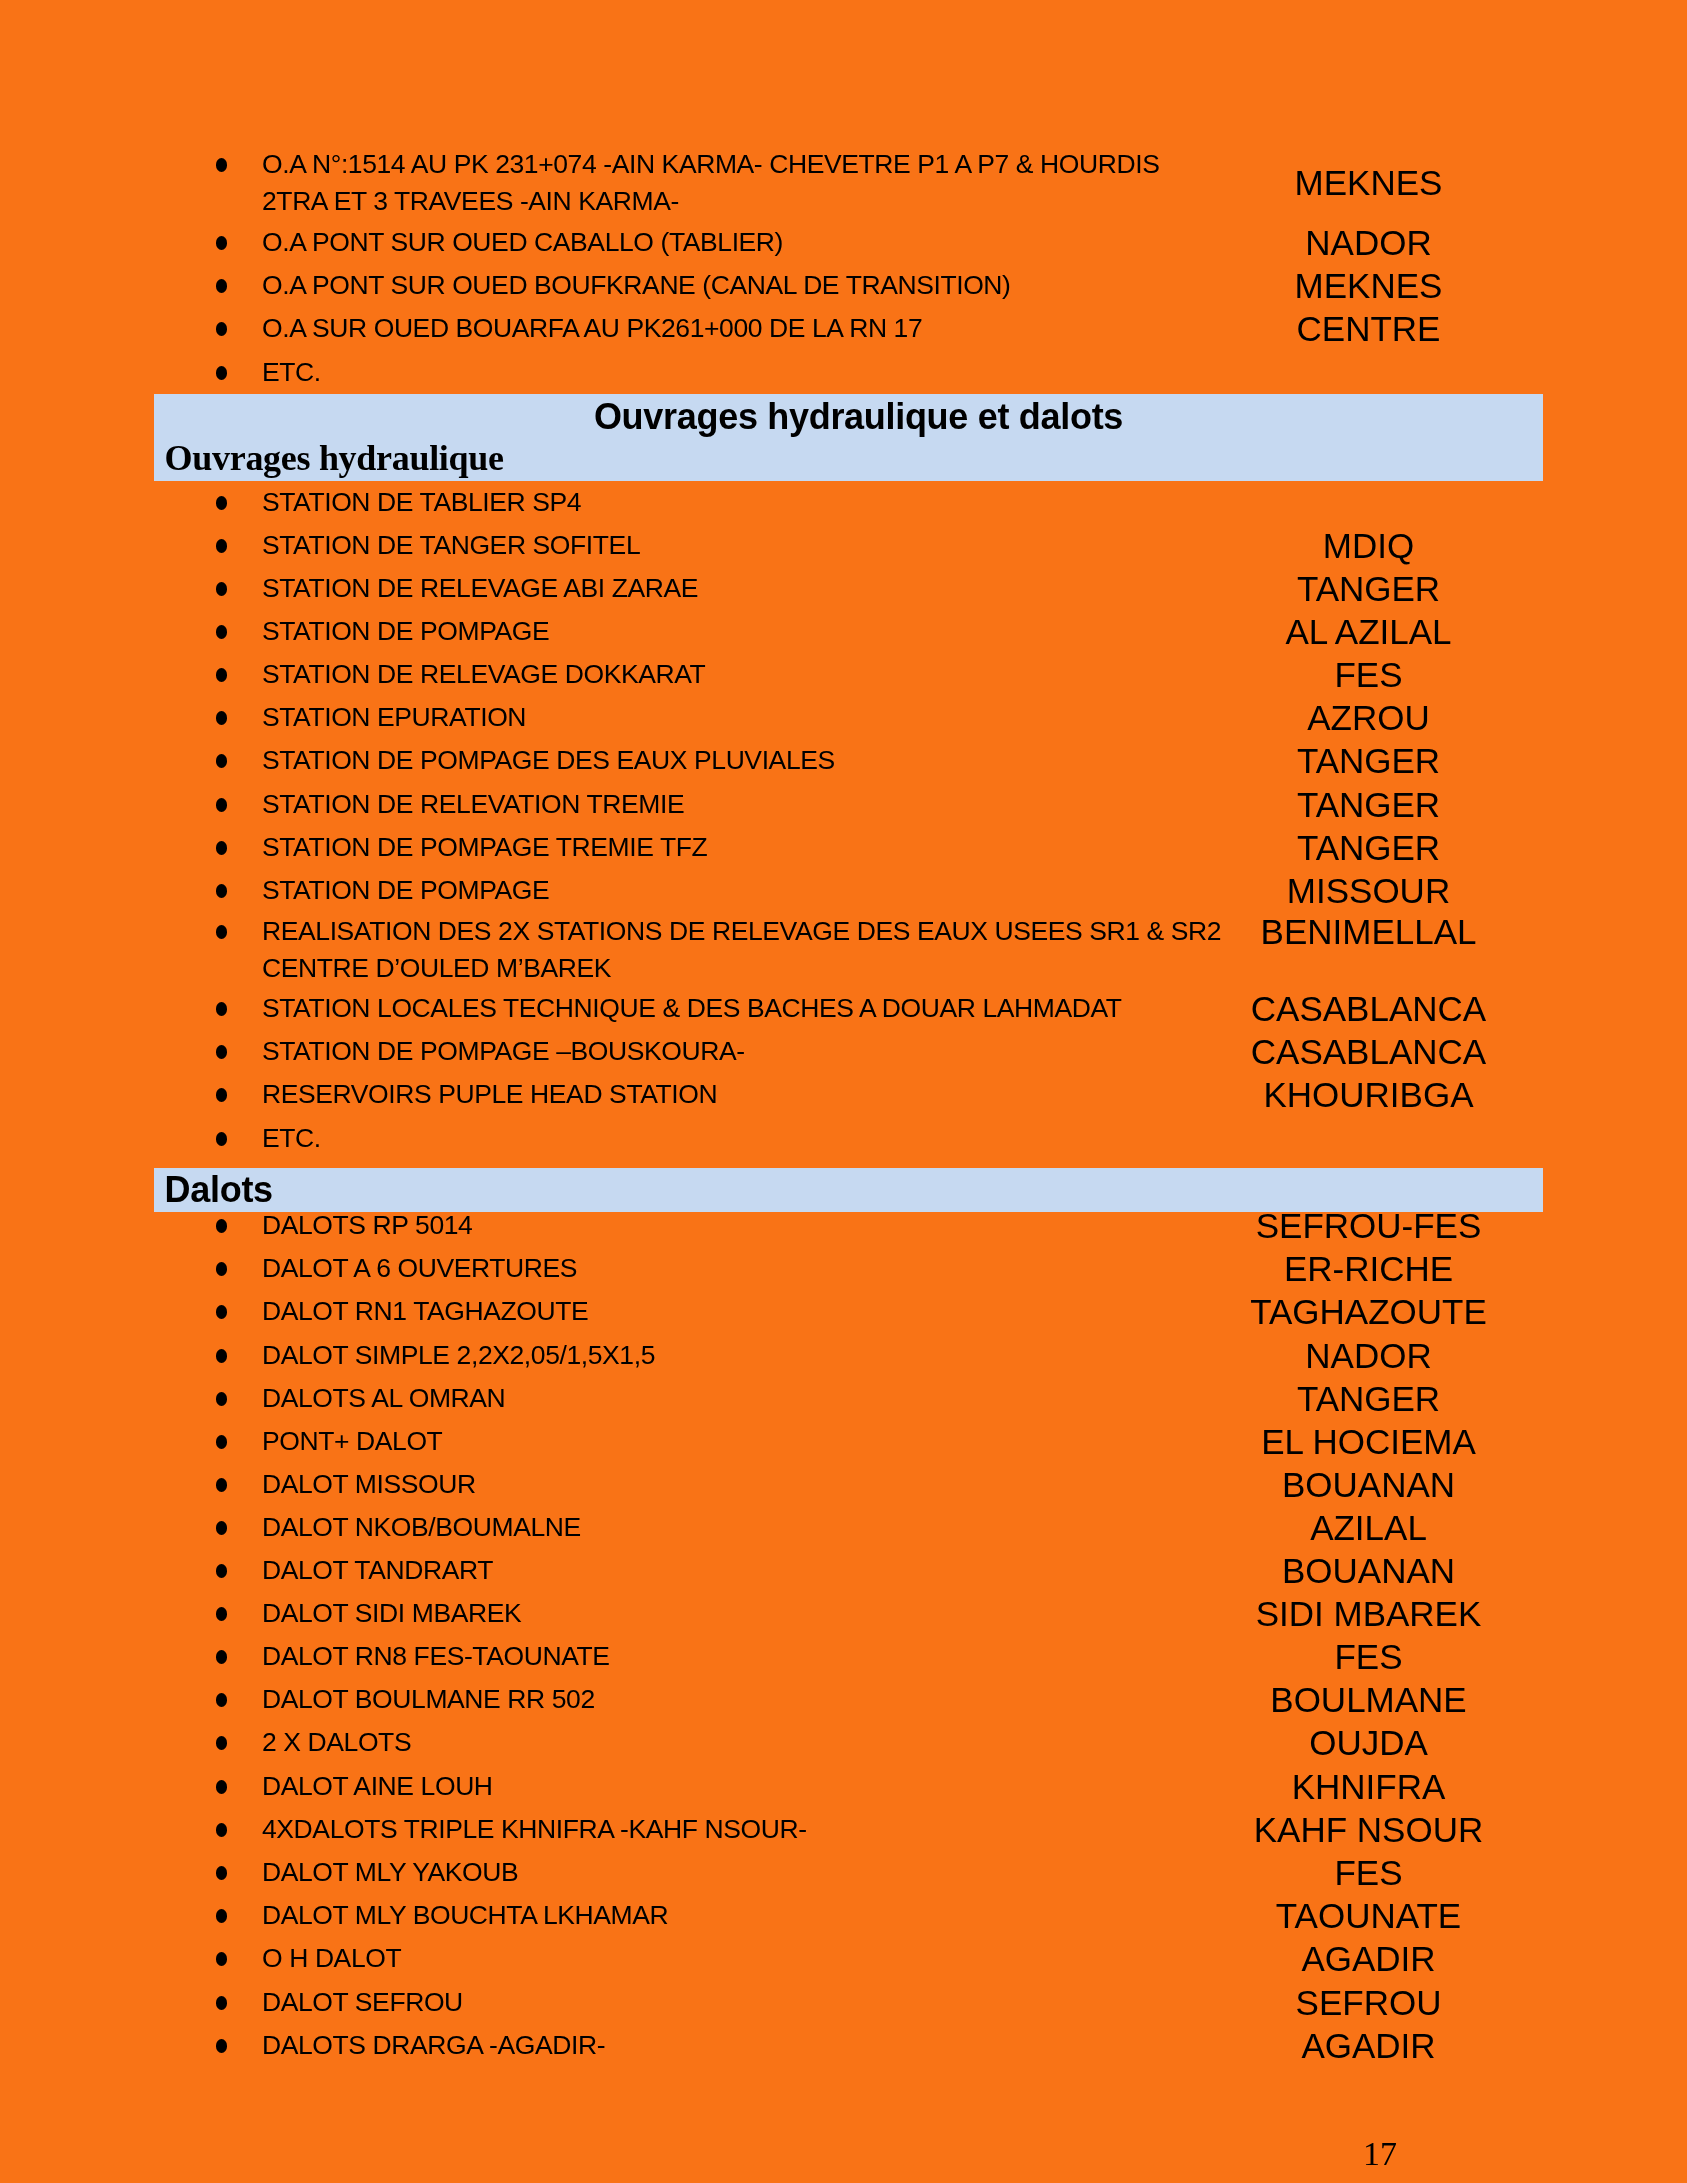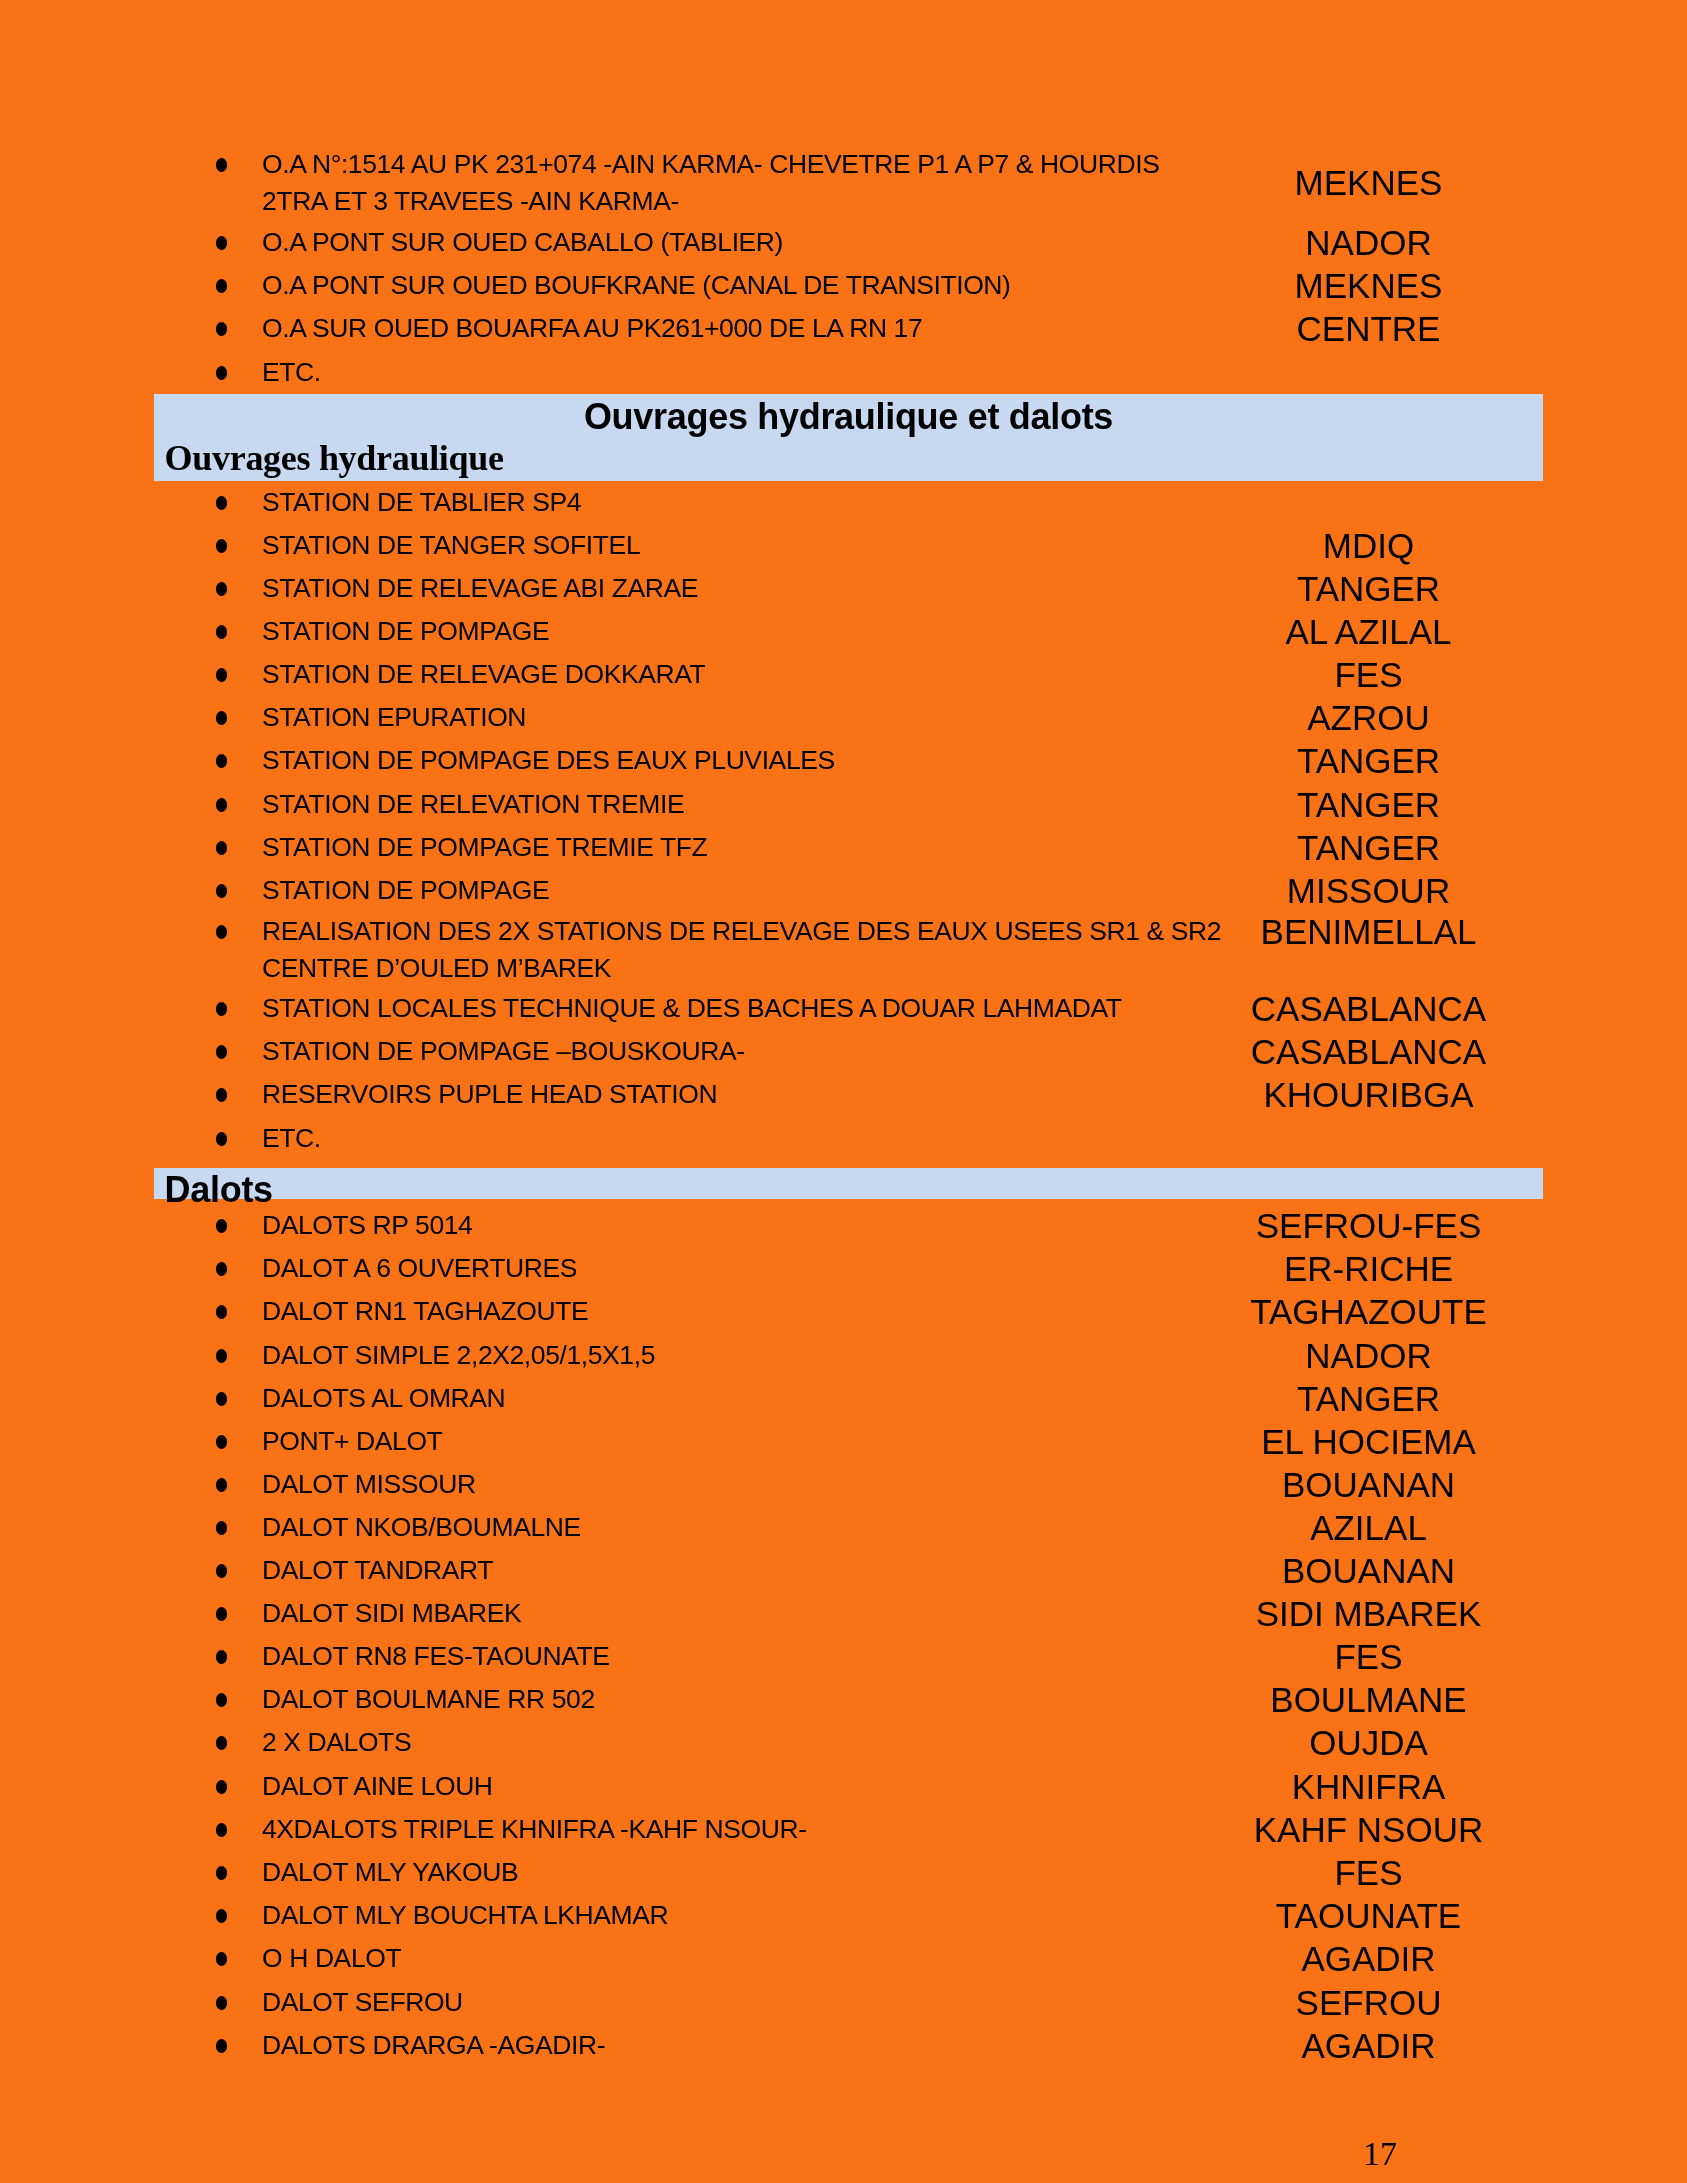--- a/index.html
+++ b/index.html
@@ -17,25 +17,25 @@
   }
   .loc {
     position: absolute; left: 1236px; width: 265px; text-align: center;
     font-family: "Liberation Sans", sans-serif; font-size: 35px; color: #000;
     line-height: 37px; margin-top: -19px; white-space: nowrap;
   }
   .band {
     position: absolute; left: 154px; width: 1389px; background: #c6d9f1;
   }
   .band-main { top: 394px; height: 87px; }
-  .band-dalots { top: 1168px; height: 31px; }
+  .band-dalots { top: 1168px; height: 44px; }
   .band-title {
     position: absolute; left: 0; width: 100%; text-align: center; top: 2.6px;
     font-family: "Liberation Sans", sans-serif; font-weight: bold; font-size: 36px;
-    line-height: 40px; color: #000; letter-spacing: -0.3px;
+    line-height: 40px; color: #000; letter-spacing: -0.3px; padding-left: 10px;
   }
   .band-sub {
     position: absolute; left: 10.6px; font-family: "Liberation Sans", sans-serif;
     font-weight: bold; font-size: 36px; line-height: 40px; color: #000; letter-spacing: -0.3px;
   }
   .band-main .band-sub { top: 44px; font-family: Liberation Serif, serif; }
   .band-dalots .band-sub { top: 2px; }
   .page-number {
     position: absolute; left: 1363px; top: 2103px;
     font-family: "Liberation Serif", serif; font-size: 34px; color: #000; line-height: 40px; margin-top: 31px;

